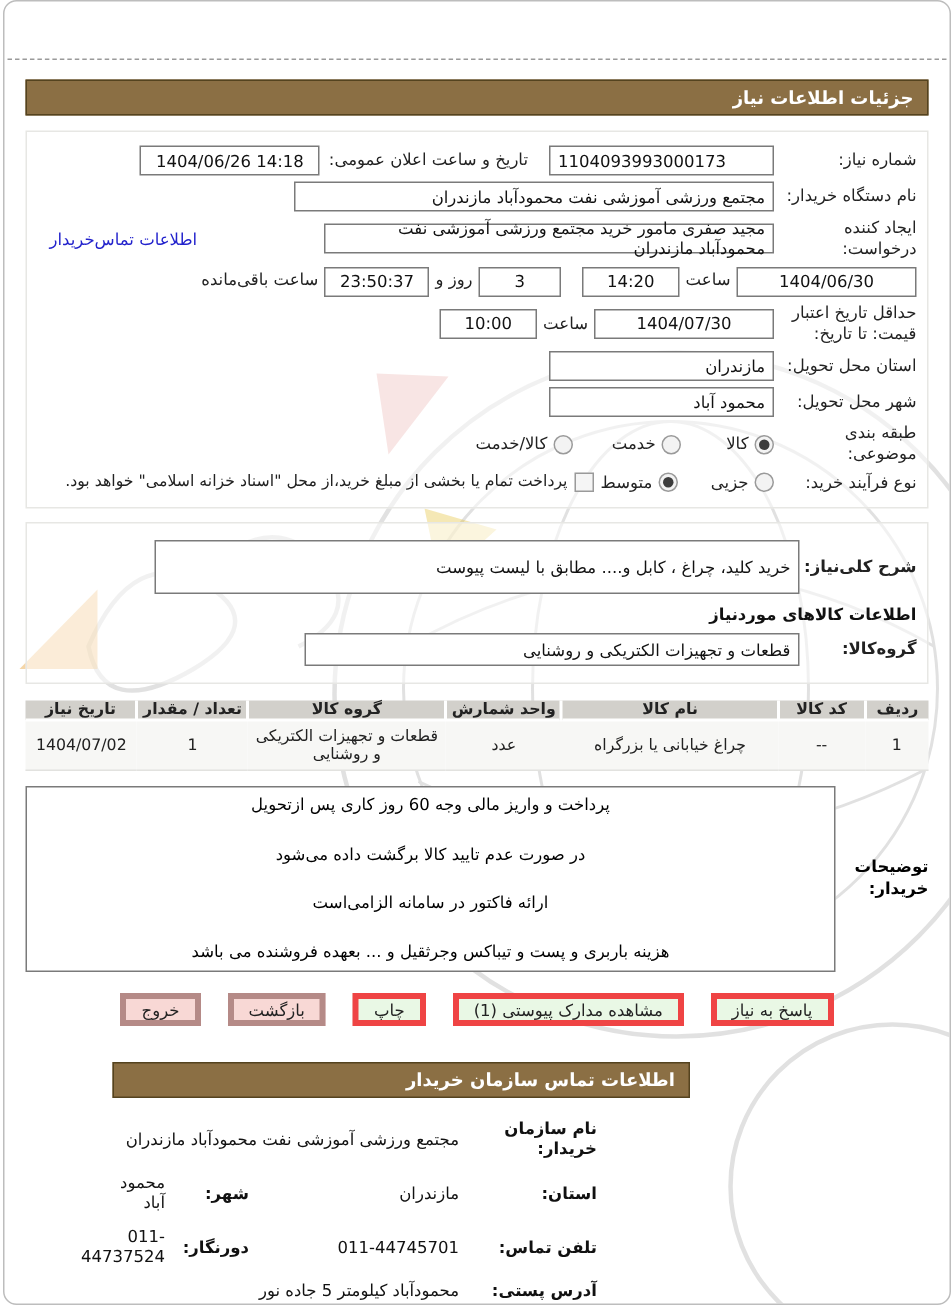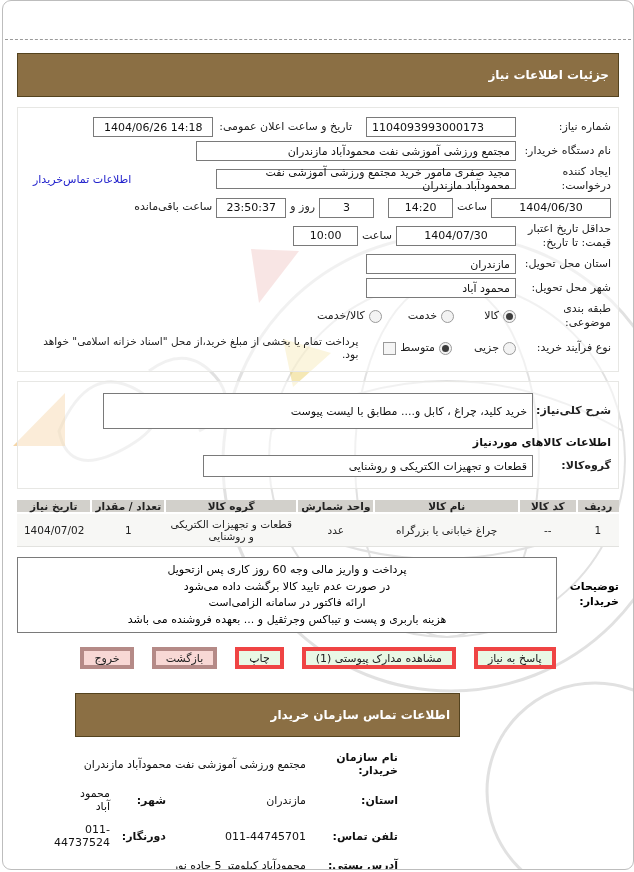--- a/index.html
+++ b/index.html
@@ -8,21 +8,21 @@
     position:relative; width:632px; height:870px; box-sizing:border-box;
     border:1px solid #bdbdbd; border-radius:9px; overflow:hidden; direction:rtl;
     background:#ffffff;
   }
   .watermark { position:absolute; top:0; right:0; z-index:0; pointer-events:none; }
   .content { position:relative; z-index:1; }
 
   .topline { height:38px; border-bottom:1px dashed #9a9a9a; margin:0 2px; }
 
   .brownbar {
-    margin:13px 14px 10px 14px; height:44px; background:#8b6f44;
+    margin:13px 14px 10px 14px; height:24px; background:#8b6f44;
     border:1px solid #54431f; color:#ffffff; font-weight:bold; font-size:12px;
     display:flex; align-items:center; padding:0 9px; box-sizing:border-box;
   }
 
   .section { margin:0 14px; border:1px solid #e7e7e4; background:rgba(255,255,255,0.55); padding:5px 7px; }
   .frow { display:flex; align-items:center; margin:4px 0; font-size:11px; color:#222; }
   .lbl  { color:#222; line-height:1.3; }
   .w95  { width:95px; flex:0 0 95px; }
   .fbox {
     border:1px solid #7a7a7a; background:#fff; height:20px; box-sizing:border-box;
@@ -52,21 +52,21 @@
                    border-left:2px solid #ffffff; white-space:nowrap; }
   table.items th:last-child { border-left:none; }
   table.items td { background:#f7f7f5; color:#222; padding:4px 3px; text-align:center;
                    border-top:2px solid #ffffff; }
   table.items tr { border-bottom:1px solid #e2e2df; }
 
   .notesrow { display:flex; align-items:center; margin:10px 14px 0; font-size:11px; }
   .noteslabel { font-weight:bold; width:62px; flex:0 0 62px; line-height:1.35; }
   .notesbox { flex:1; border:1px solid #7a7a7a; background:#fff; min-height:64px;
               display:flex; flex-direction:column; justify-content:center; align-items:center;
-              padding:4px 6px; line-height:1.5; text-align:center; }
+              padding:4px 6px; line-height:1.5; text-align:center;gap:16px; }
 
   .actions { display:flex; justify-content:center; align-items:center; gap:18px; margin:14px 20px 0; }
   .btn { font-family:"DejaVu Sans", sans-serif; font-size:11px; color:#222; height:22px;
          padding:0 10px; border:4px solid #ef4444; background:#e9f8e5; cursor:pointer; }
   .btn.pink { background:#f8d8d5; border-color:#b58a87; }
 
   .lower { margin:24px 173px 0 72px; font-size:11px; color:#111; }
   .lower .brownbar { margin:0 0 14px 0; }
   .cgrid { display:grid; grid-template-columns:92px 140px 56px auto; padding-right:62px;
            margin:10px 0; align-items:center; }
@@ -195,21 +195,21 @@
       <div class="frow">
         <span class="lbl w95">نوع فرآیند خرید:</span>
         <span class="opt" style="margin-left:22px;">
           <span class="radio" data-state="off"></span>
           <span class="lbl">جزیی</span>
         </span>
         <span class="opt" style="margin-left:4px;">
           <span class="radio" data-state="on"></span>
           <span class="lbl">متوسط</span>
         </span>
-        <span class="opt" style="margin-left:16px;gap:20px;">
+        <span class="opt" style="margin-left:16px;">
           <span class="check" data-state="off"></span>
           <span class="lbl" style="font-size:10.5px;">پرداخت تمام یا بخشی از مبلغ خرید،از محل "اسناد خزانه اسلامی" خواهد بود.</span>
         </span>
       </div>
 
     </div>
 
     <div class="section descsec">
       <div class="frow">
         <span class="lbl bold" style="width:78px; flex:0 0 78px;">شرح کلی‌نیاز:</span>

